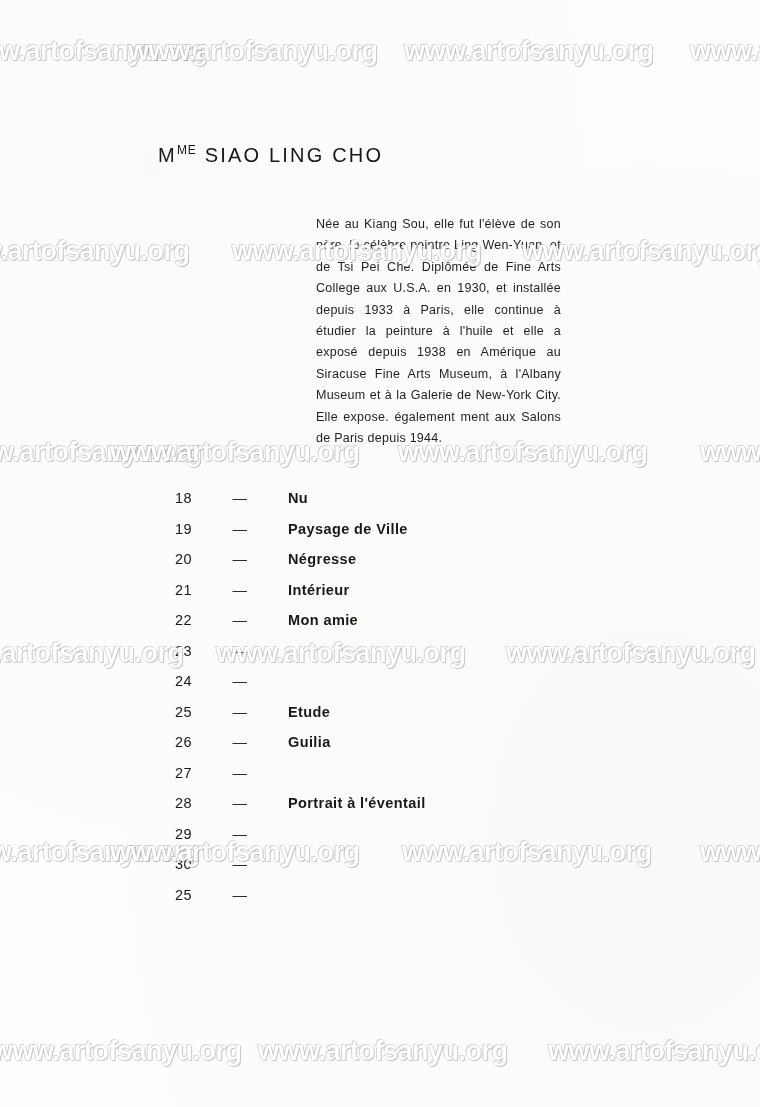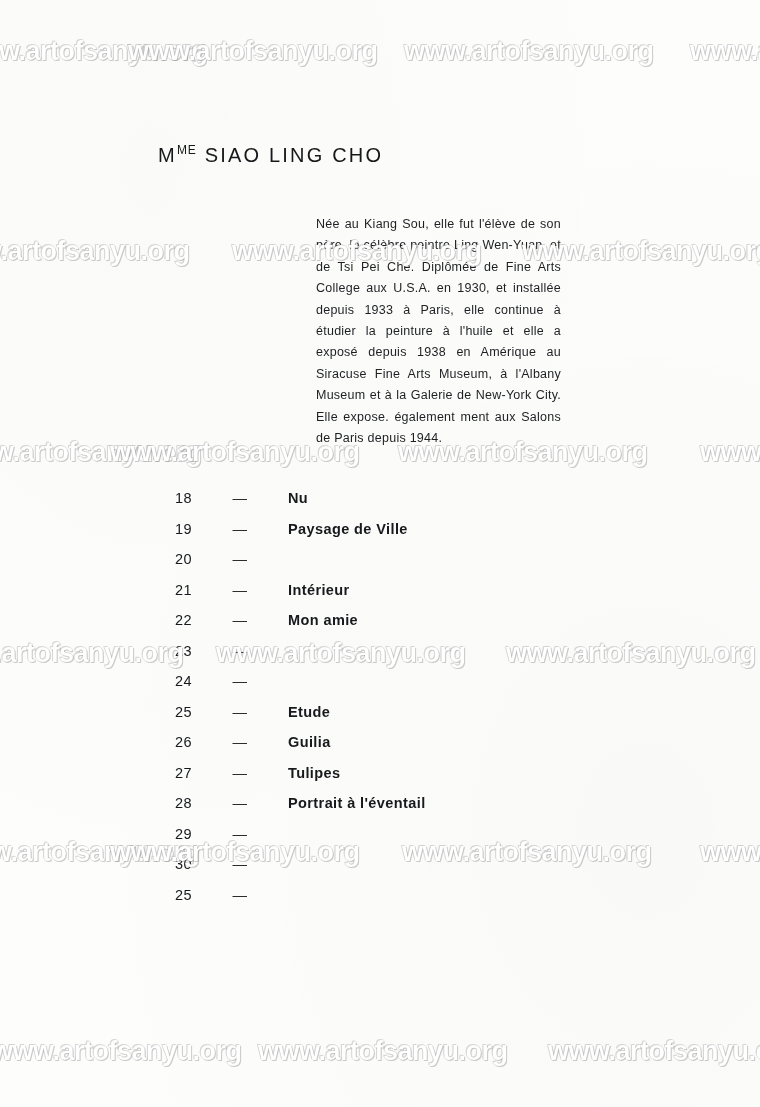--- a/index.html
+++ b/index.html
@@ -137,20 +137,21 @@
           <span class="work-title">Nu</span>
         </div>
         <div class="work-row">
           <span class="work-num">19</span>
           <span class="work-dash">—</span>
           <span class="work-title">Paysage de Ville</span>
         </div>
         <div class="work-row">
           <span class="work-num">20</span>
           <span class="work-dash">—</span>
+          <span class="work-title">Négresse</span>
         </div>
         <div class="work-row">
           <span class="work-num">21</span>
           <span class="work-dash">—</span>
           <span class="work-title">Intérieur</span>
         </div>
         <div class="work-row">
           <span class="work-num">22</span>
           <span class="work-dash">—</span>
           <span class="work-title">Mon amie</span>
@@ -169,21 +170,20 @@
           <span class="work-title">Etude</span>
         </div>
         <div class="work-row">
           <span class="work-num">26</span>
           <span class="work-dash">—</span>
           <span class="work-title">Guilia</span>
         </div>
         <div class="work-row">
           <span class="work-num">27</span>
           <span class="work-dash">—</span>
-          <span class="work-title">Tulipes</span>
         </div>
         <div class="work-row">
           <span class="work-num">28</span>
           <span class="work-dash">—</span>
           <span class="work-title">Portrait à l'éventail</span>
         </div>
         <div class="work-row">
           <span class="work-num">29</span>
           <span class="work-dash">—</span>
         </div>

